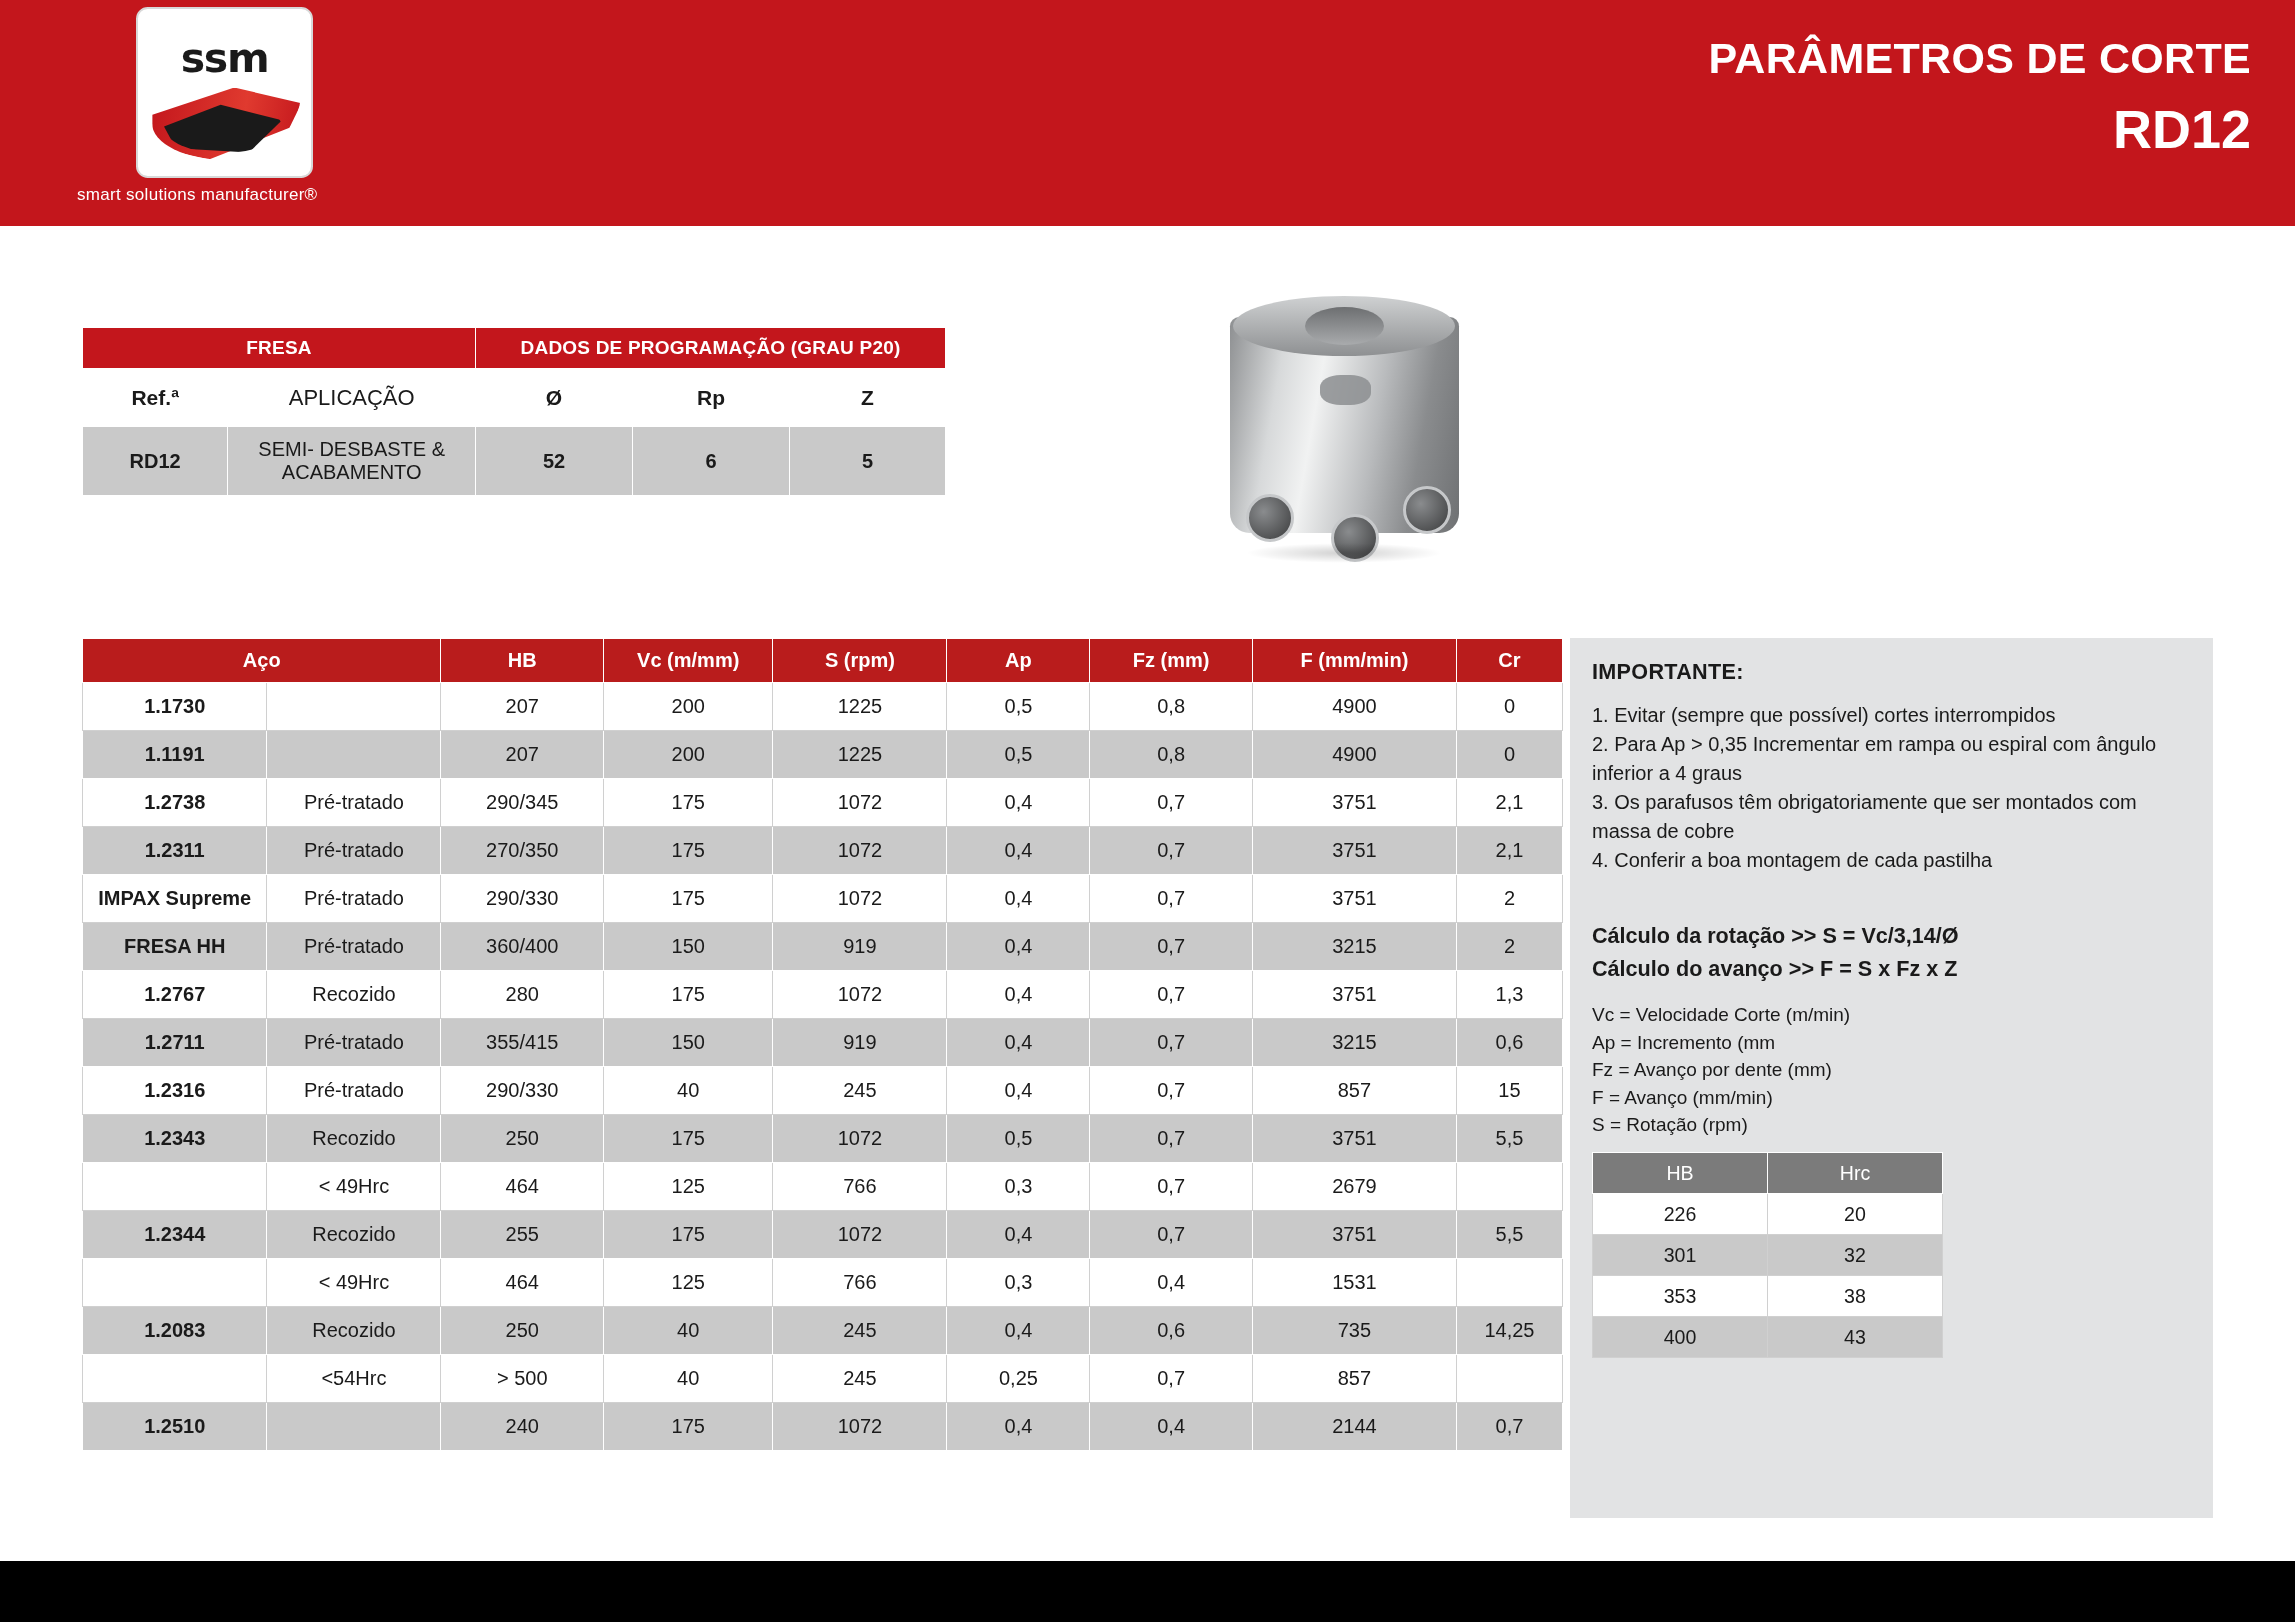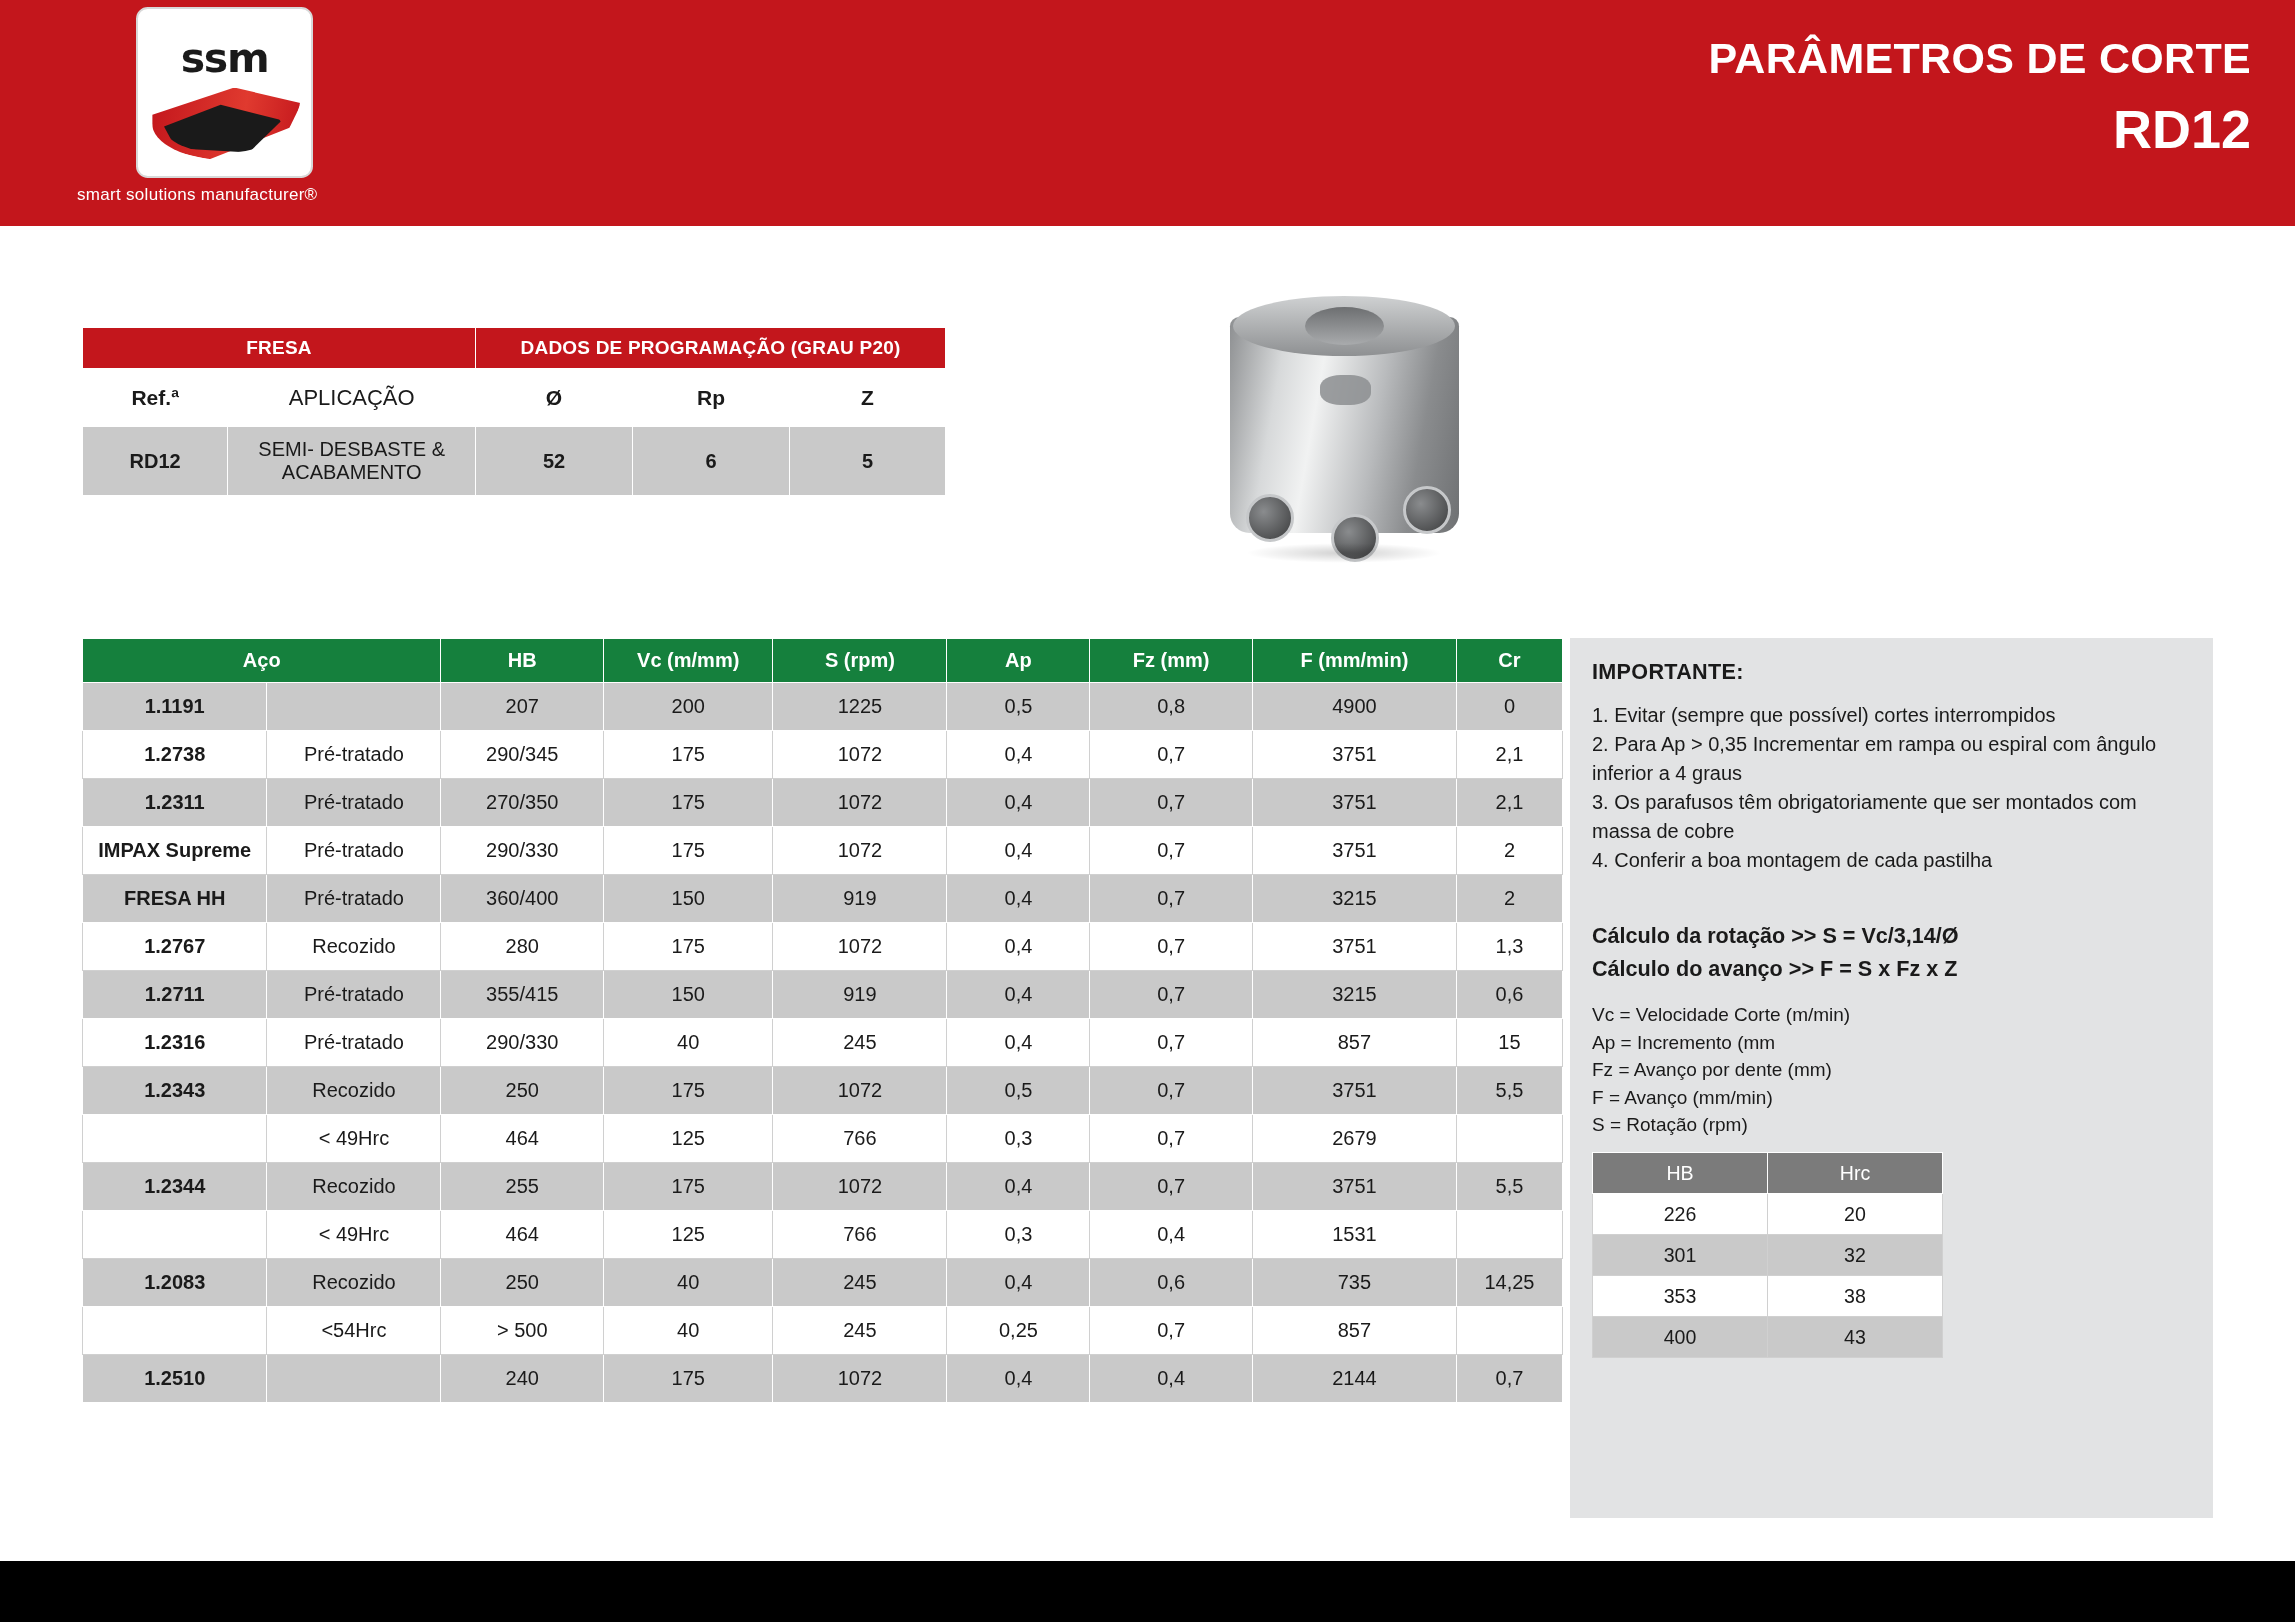--- a/index.html
+++ b/index.html
@@ -171,21 +171,21 @@
 
   
   .main-table {
     position: absolute;
     left: 82px; top: 638px;
     border-collapse: collapse;
     font-size: 20px;
     width: 1481px;
   }
   .main-table th {
-    background: #15803d;
+    background: #b91c1c;
     color: #ffffff;
     font-weight: bold;
     height: 44px;
     border: 1.3px solid #ffffff;
     font-size: 20px;
   }
   .main-table td {
     height: 48px;
     text-align: center;
     border: 1.3px solid #ffffff;
@@ -331,20 +331,31 @@
       <th style="width:141px;">HB</th>
       <th style="width:147px;">Vc (m/mm)</th>
       <th style="width:151px;">S (rpm)</th>
       <th style="width:124px;">Ap</th>
       <th style="width:141px;">Fz (mm)</th>
       <th style="width:177px;">F (mm/min)</th>
       <th style="width:92px;">Cr</th>
     </tr>
   </thead>
   <tbody id="main-body">
+      <tr class="odd">
+        <td class="c0">1.1730</td>
+        <td class="c1"></td>
+        <td class="c2">207</td>
+        <td class="c3">200</td>
+        <td class="c4">1225</td>
+        <td class="c5">0,5</td>
+        <td class="c6">0,8</td>
+        <td class="c7">4900</td>
+        <td class="c8">0</td>
+      </tr>
       <tr class="even">
         <td class="c0">1.1191</td>
         <td class="c1"></td>
         <td class="c2">207</td>
         <td class="c3">200</td>
         <td class="c4">1225</td>
         <td class="c5">0,5</td>
         <td class="c6">0,8</td>
         <td class="c7">4900</td>
         <td class="c8">0</td>

